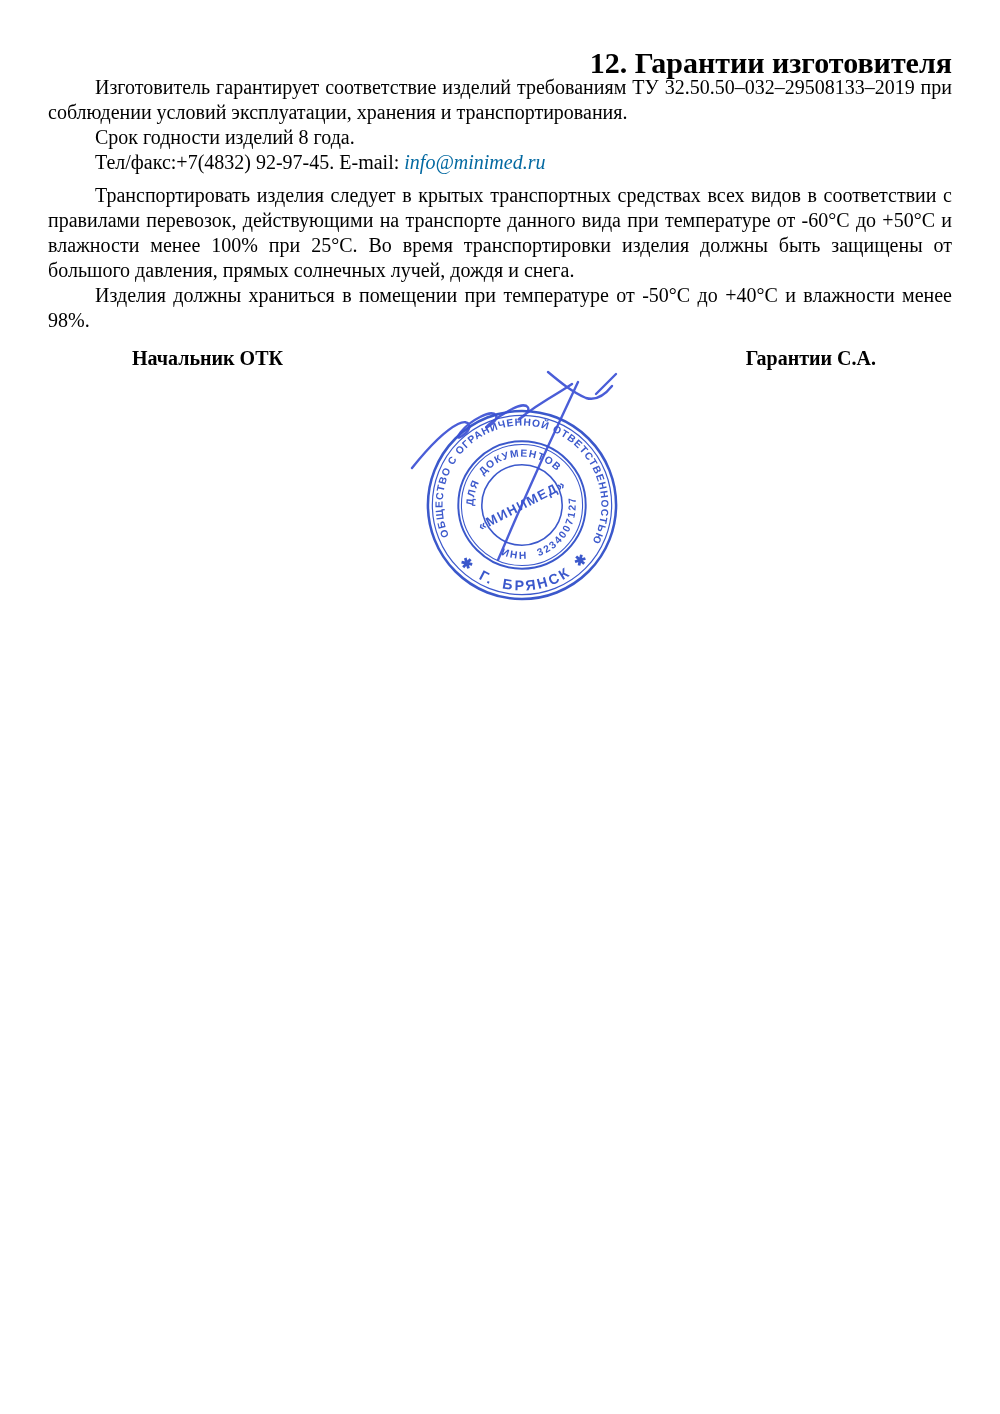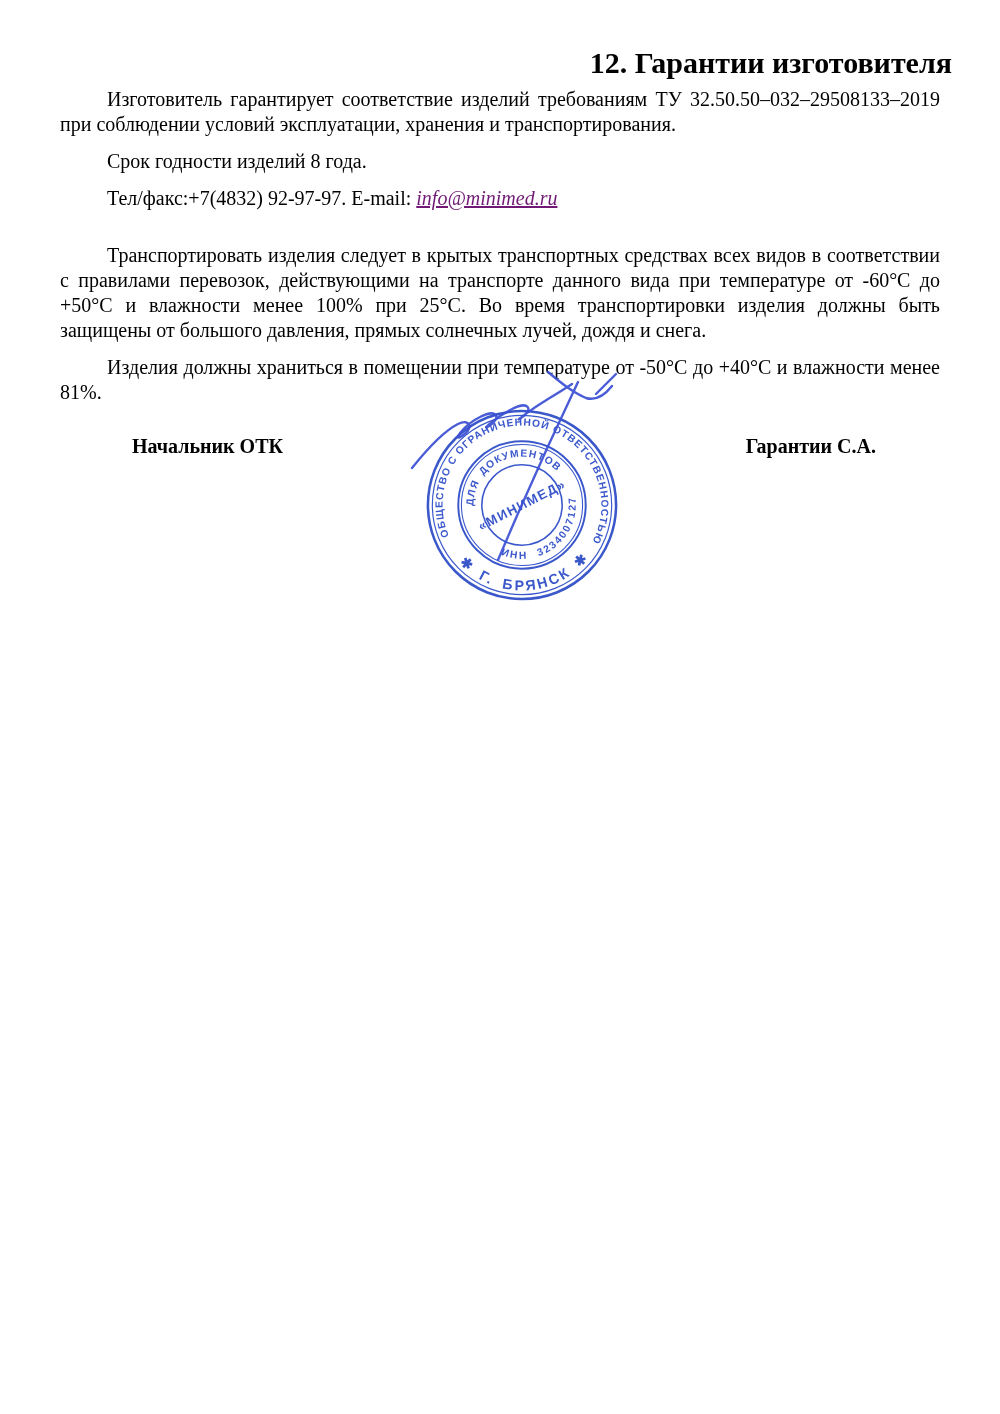--- a/index.html
+++ b/index.html
@@ -11,29 +11,29 @@
     font-size:20px; color:#000;
     overflow:hidden;
   }
   .content { padding:50px 48px 0 48px; }
   .section-title {
     font-weight:bold; text-align:right;
     line-height:25px; margin:0;
   }
   .title-gap { height:8px; }
   .body-par {
-    margin:12px; text-align:justify; text-indent:47px; line-height:25px;
+    margin:0; text-align:justify; text-indent:47px; line-height:25px;
   }
   .email-link {
-    color:#701a75; font-style:italic; text-decoration:underline; cursor:pointer;
+    color:#0369a1; font-style:italic; cursor:pointer;
   }
   .sig-row {
     display:flex; justify-content:space-between;
     font-weight:bold; line-height:25px;
-    margin-top:29px; padding-left:84px; padding-right:76px;
+    margin-top:13px; padding-left:84px; padding-right:76px;
   }
   .stamp-wrap {
     position:absolute; left:424px; top:407px; width:196px; height:196px;
     opacity:0.93;
   }
   .sign-wrap {
     position:absolute; left:395px; top:352px; width:240px; height:228px;
   }
   .stamp-text { font-family:"Liberation Sans", sans-serif; font-weight:bold; }
   .st-outer-top    { font-size:10.5px; letter-spacing:1px; }
@@ -46,27 +46,27 @@
 <body>
 
 <div class="page">
   <div class="content">
 
     <h2 class="section-title">12. Гарантии изготовителя</h2>
 
     <p class="body-par">Изготовитель гарантирует соответствие изделий требованиям ТУ 32.50.50–032–29508133–2019 при соблюдении условий эксплуатации, хранения и транспортирования.</p>
     <p class="body-par">Срок годности изделий 8 года.</p>
 
-    <p class="body-par"><span>Тел/факс:+7(4832) 92-97-97. E-mail: </span><span class="email-link">info@minimed.ru</span></p>
+    <p class="body-par"><span>Тел/факс:+7(4832) 92-97-45. E-mail: </span><span class="email-link">info@minimed.ru</span></p>
 
     <div class="title-gap"></div>
 
 
     <p class="body-par">Транспортировать изделия следует в крытых транспортных средствах всех видов в соответствии с правилами перевозок, действующими на транспорте данного вида при температуре от -60°С до +50°С и влажности менее 100% при 25°С. Во время транспортировки изделия должны быть защищены от большого давления, прямых солнечных лучей, дождя и снега.</p>
-    <p class="body-par">Изделия должны храниться в помещении при температуре от -50°С до +40°С и влажности менее 81%.</p>
+    <p class="body-par">Изделия должны храниться в помещении при температуре от -50°С до +40°С и влажности менее 98%.</p>
 
     <div class="sig-row">
       <span>Начальник ОТК</span>
       <span>Гарантии С.А.</span>
     </div>
   </div>
 
   <div class="stamp-wrap">
     <svg viewBox="0 0 200 200" width="196" height="196">
       <g fill="none" stroke="#2d4cc8">

